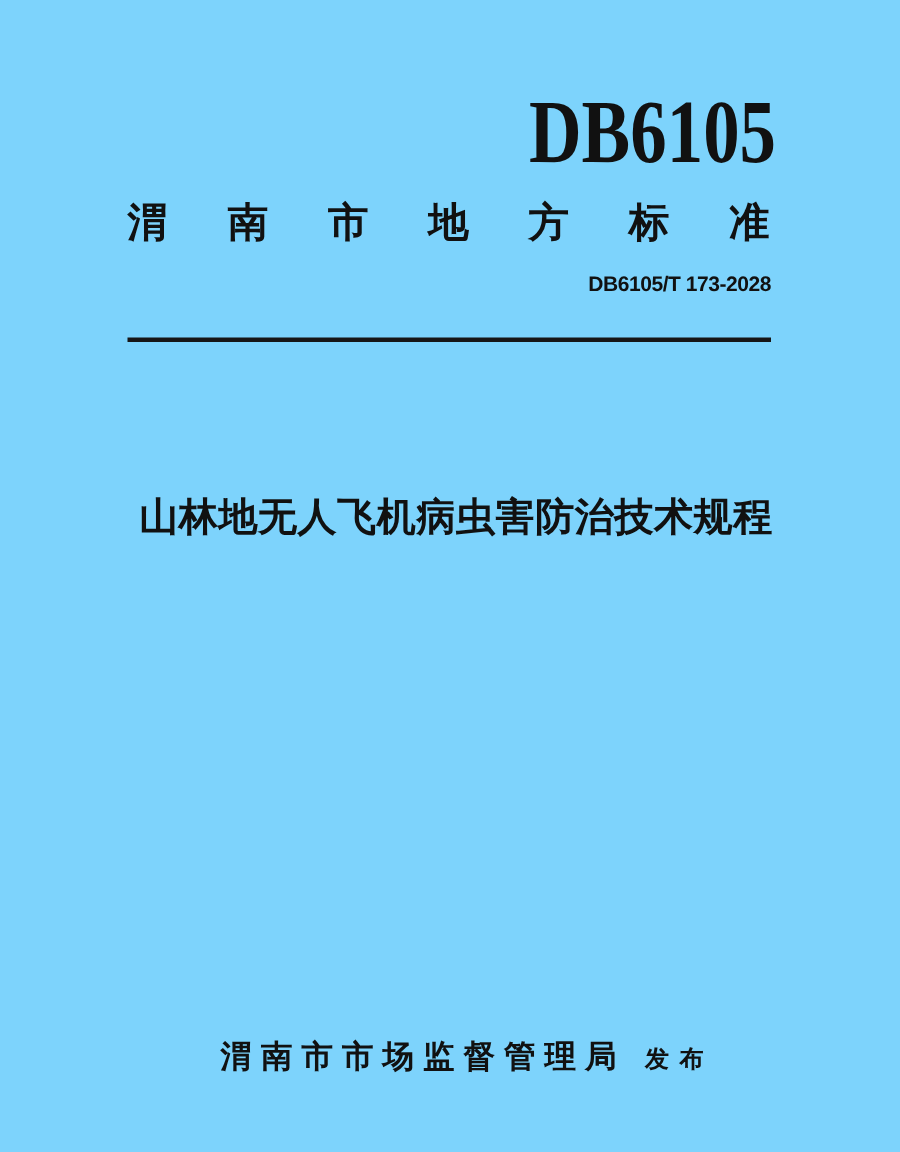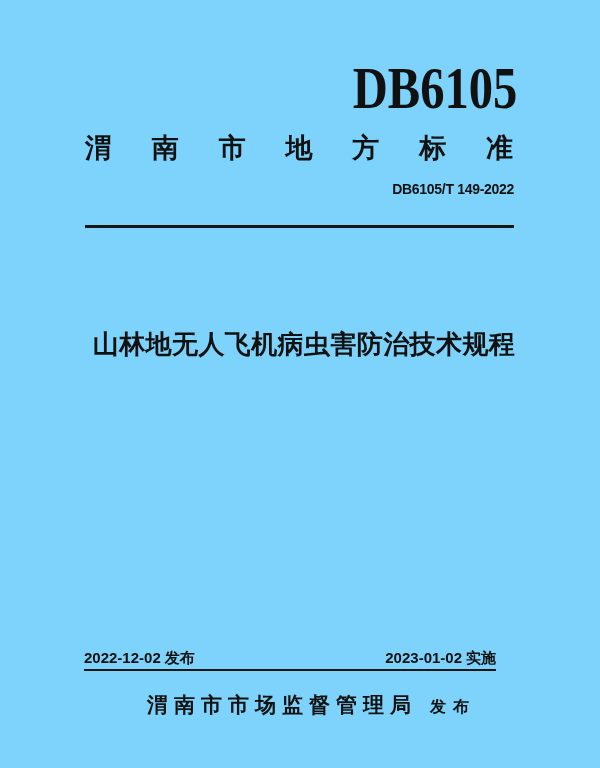--- a/index.html
+++ b/index.html
@@ -136,33 +136,25 @@
   <div class="heading">
       <span>渭</span>
       <span>南</span>
       <span>市</span>
       <span>地</span>
       <span>方</span>
       <span>标</span>
       <span>准</span>
     </div>
 
-  <div class="number">DB6105/T 149-2022</div>
+  <div class="number">DB6105/T 173-2028</div>
 
   <div class="rule"></div>
 
   <h1 class="title">山林地无人飞机病虫害防治技术规程</h1>
 
-  <div class="dates">
-    <div class="date-left">
-      <span>2022-12-02</span><span class="cjk">发布</span>
-    </div>
-    <div class="date-right">
-      <span>2023-01-02</span><span class="cjk">实施</span>
-    </div>
-  </div>
 
   <div class="publisher-row">
     <span class="publisher">渭南市市场监督管理局</span>
     <span class="publish-label">发布</span>
   </div>
 
 </div>
 
 </body></html>

